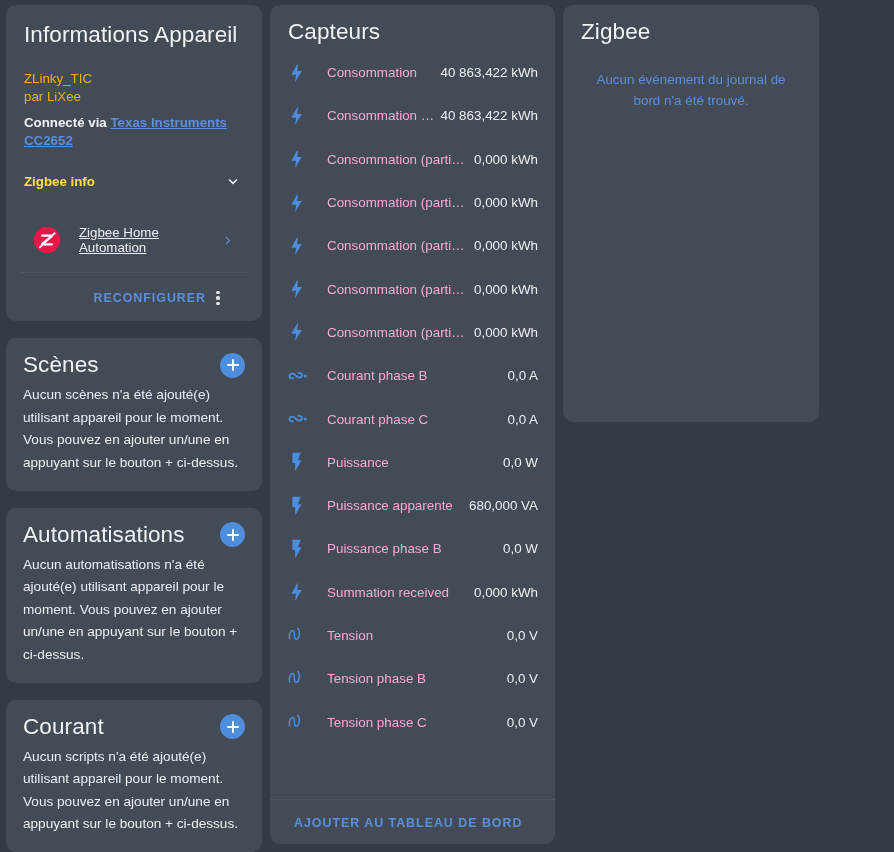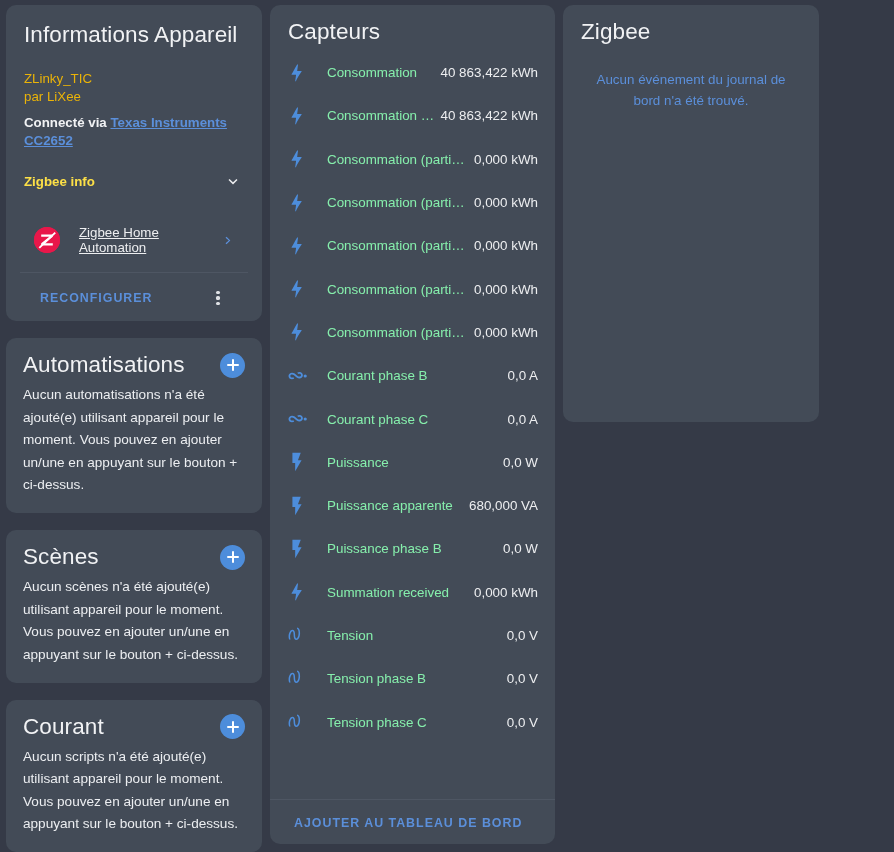--- a/index.html
+++ b/index.html
@@ -103,21 +103,21 @@
     text-decoration: underline;
   }
   .chevron-right {
     width: 20px; height: 20px;
     margin-right: 10px;
     display: flex; align-items: center; justify-content: center;
   }
   .card-footer {
     display: flex;
     align-items: center;
-    justify-content: space-between;
+    justify-content: flex-end;
     padding: 13px 14px 13px 16px;
   }
   .text-btn {
     font-size: 12.4px;
     font-weight: bold;
     letter-spacing: 1.0px;
     color: #5b8fda;
     text-transform: uppercase;
     background: none;
     border: none;
@@ -191,21 +191,21 @@
     cursor: pointer;
   }
   .sensor-icon {
     width: 26px; height: 26px;
     flex: 0 0 26px;
     display: flex; align-items: center; justify-content: center;
     margin-right: 17px;
   }
   .sensor-name {
     font-size: 13.4px;
-    color: #86efac;
+    color: #f9a8d4;
     white-space: nowrap;
     overflow: hidden;
     text-overflow: ellipsis;
     flex: 1 1 auto;
     min-width: 0;
     padding-right: 6px;
   }
   .sensor-value {
     font-size: 13.4px;
     color: #edeef0;
@@ -279,32 +279,32 @@
         <span class="overflow-btn">
           <span></span>
             <span></span>
             <span></span>
         </span>
       </div>
     </div>
 
     <div class="card rel-card">
       <div class="rel-head">
+        <span class="card-title">Scènes</span>
+        <span class="add-btn"></span>
+      </div>
+      <div class="rel-text">Aucun scènes n'a été ajouté(e) utilisant appareil pour le moment. Vous pouvez en ajouter un/une en appuyant sur le bouton + ci-dessus.</div>
+    </div>
+
+    <div class="card rel-card">
+      <div class="rel-head">
         <span class="card-title">Automatisations</span>
         <span class="add-btn"></span>
       </div>
       <div class="rel-text">Aucun automatisations n'a été ajouté(e) utilisant appareil pour le moment. Vous pouvez en ajouter un/une en appuyant sur le bouton + ci-dessus.</div>
-    </div>
-
-    <div class="card rel-card">
-      <div class="rel-head">
-        <span class="card-title">Scènes</span>
-        <span class="add-btn"></span>
-      </div>
-      <div class="rel-text">Aucun scènes n'a été ajouté(e) utilisant appareil pour le moment. Vous pouvez en ajouter un/une en appuyant sur le bouton + ci-dessus.</div>
     </div>
 
     <div class="card rel-card">
       <div class="rel-head">
         <span class="card-title">Courant</span>
         <span class="add-btn"></span>
       </div>
       <div class="rel-text">Aucun scripts n'a été ajouté(e) utilisant appareil pour le moment. Vous pouvez en ajouter un/une en appuyant sur le bouton + ci-dessus.</div>
     </div>
   </div>

